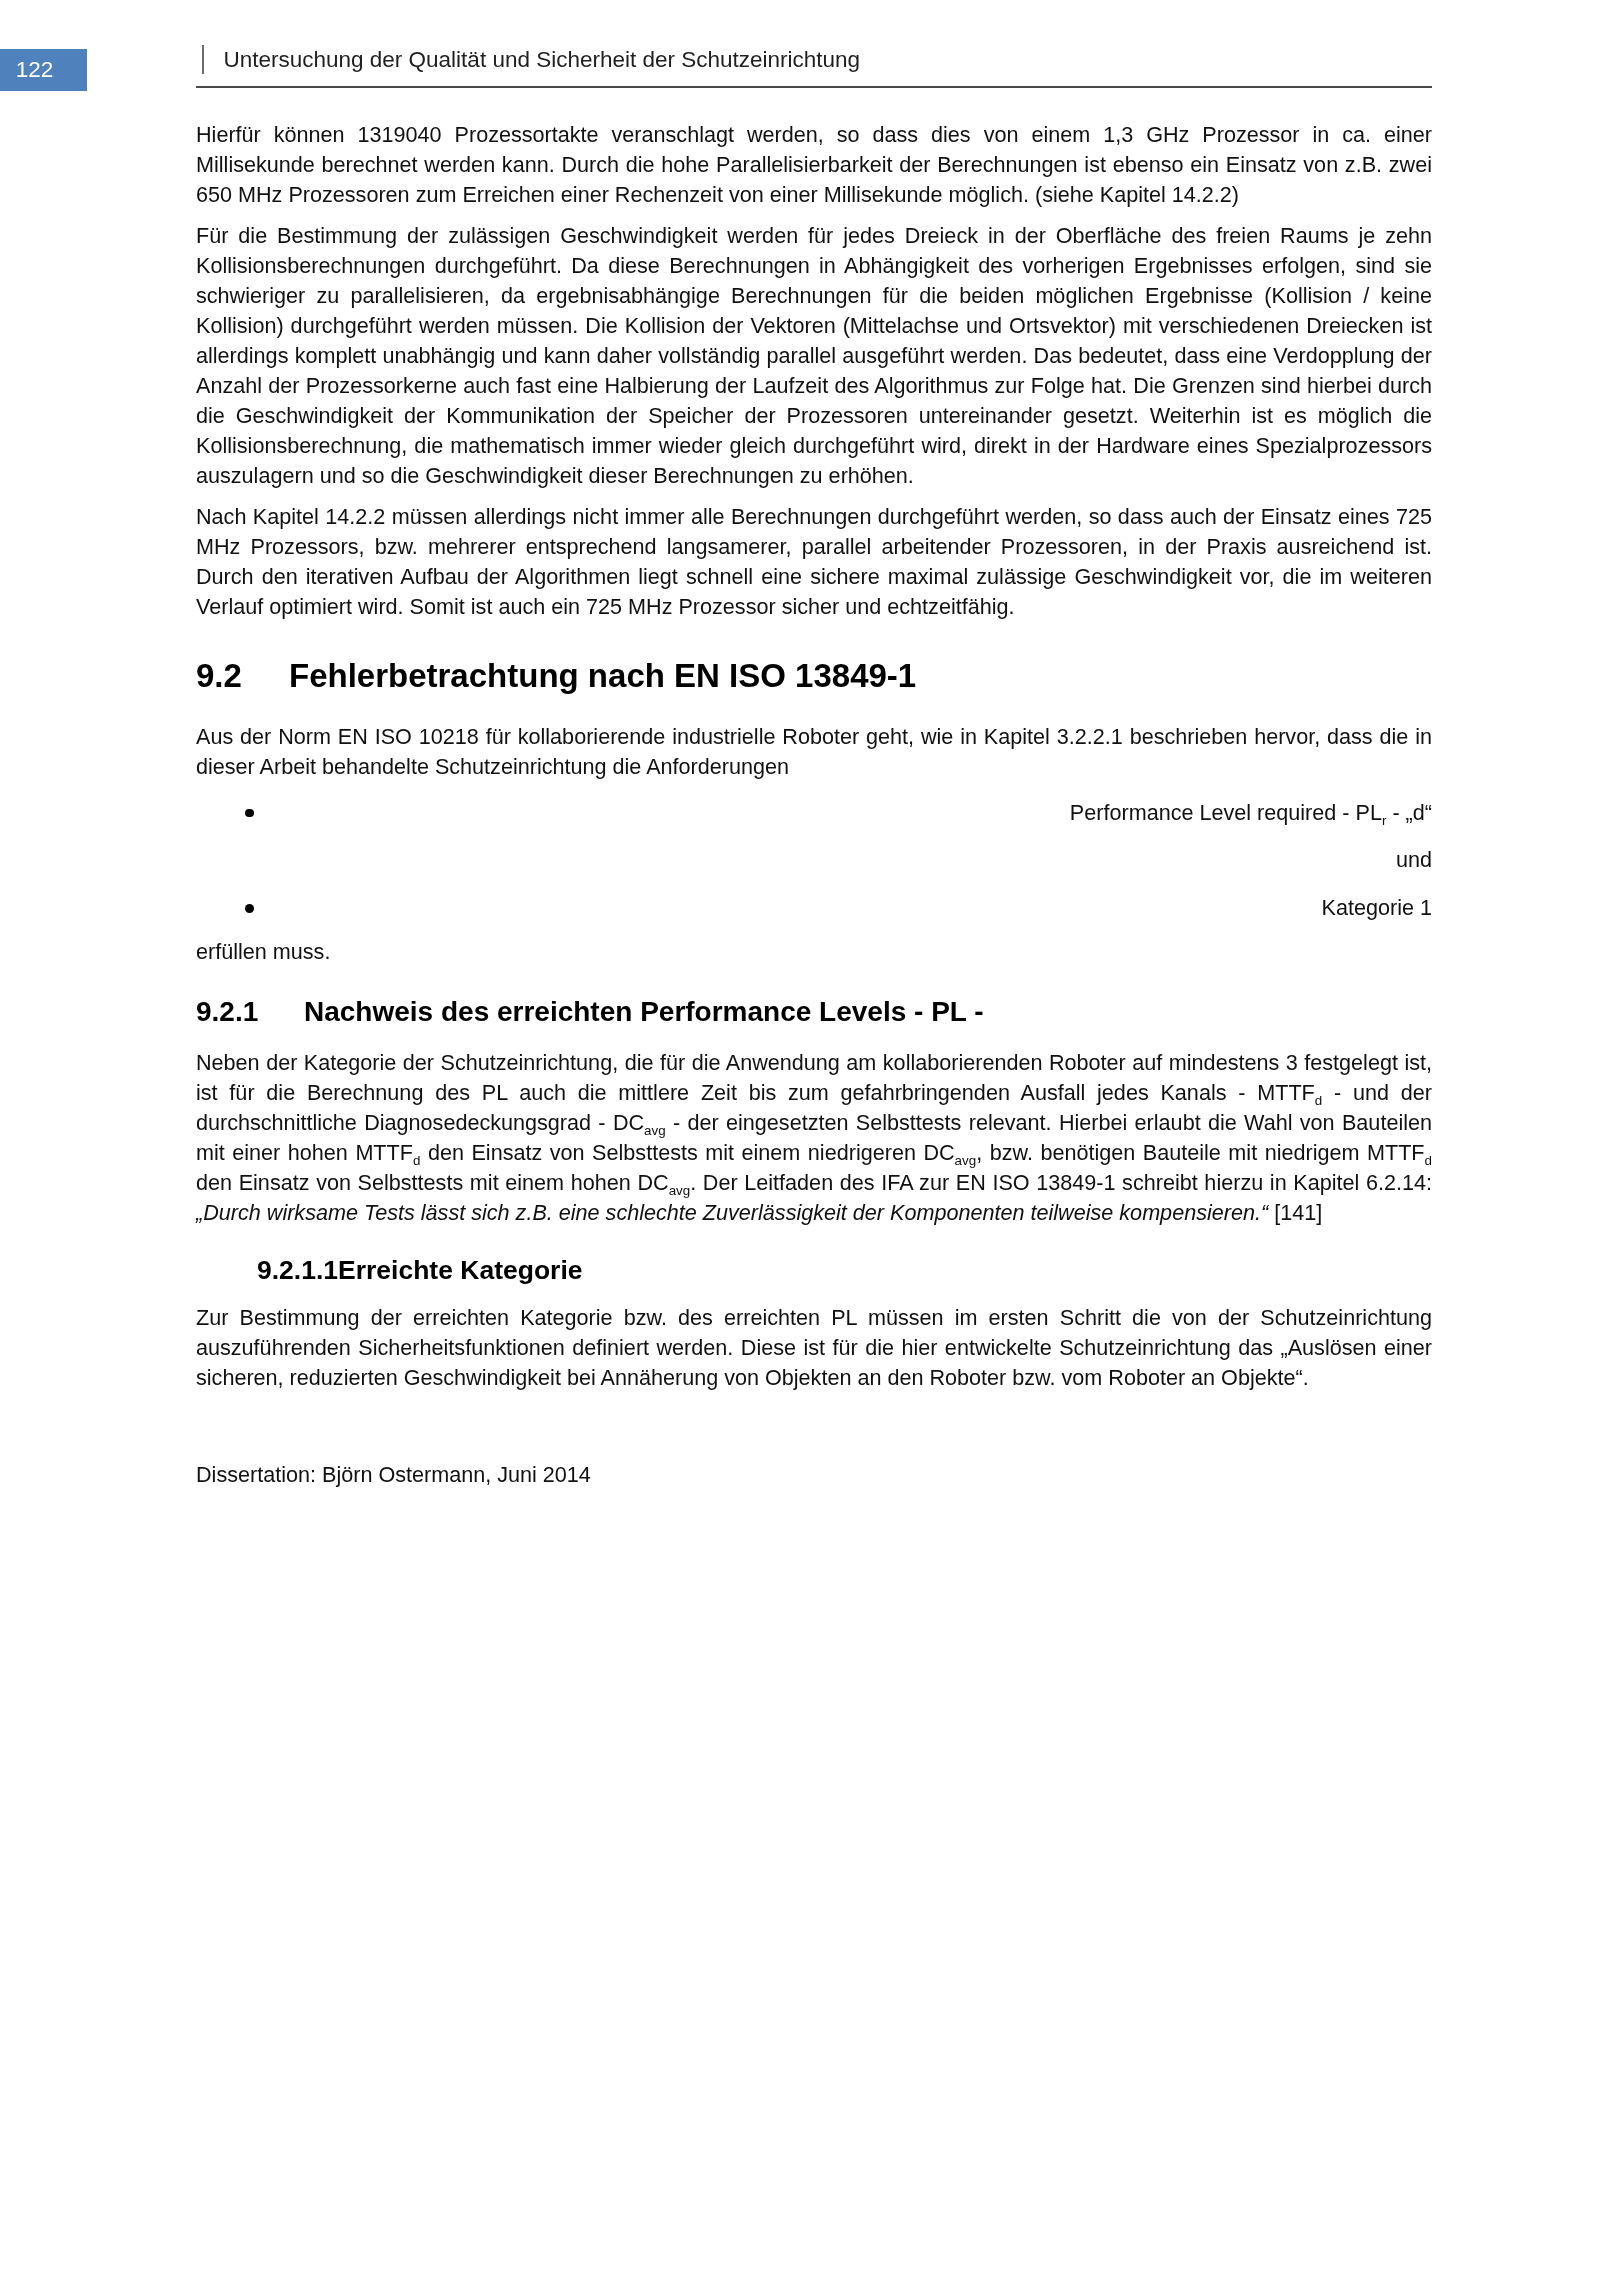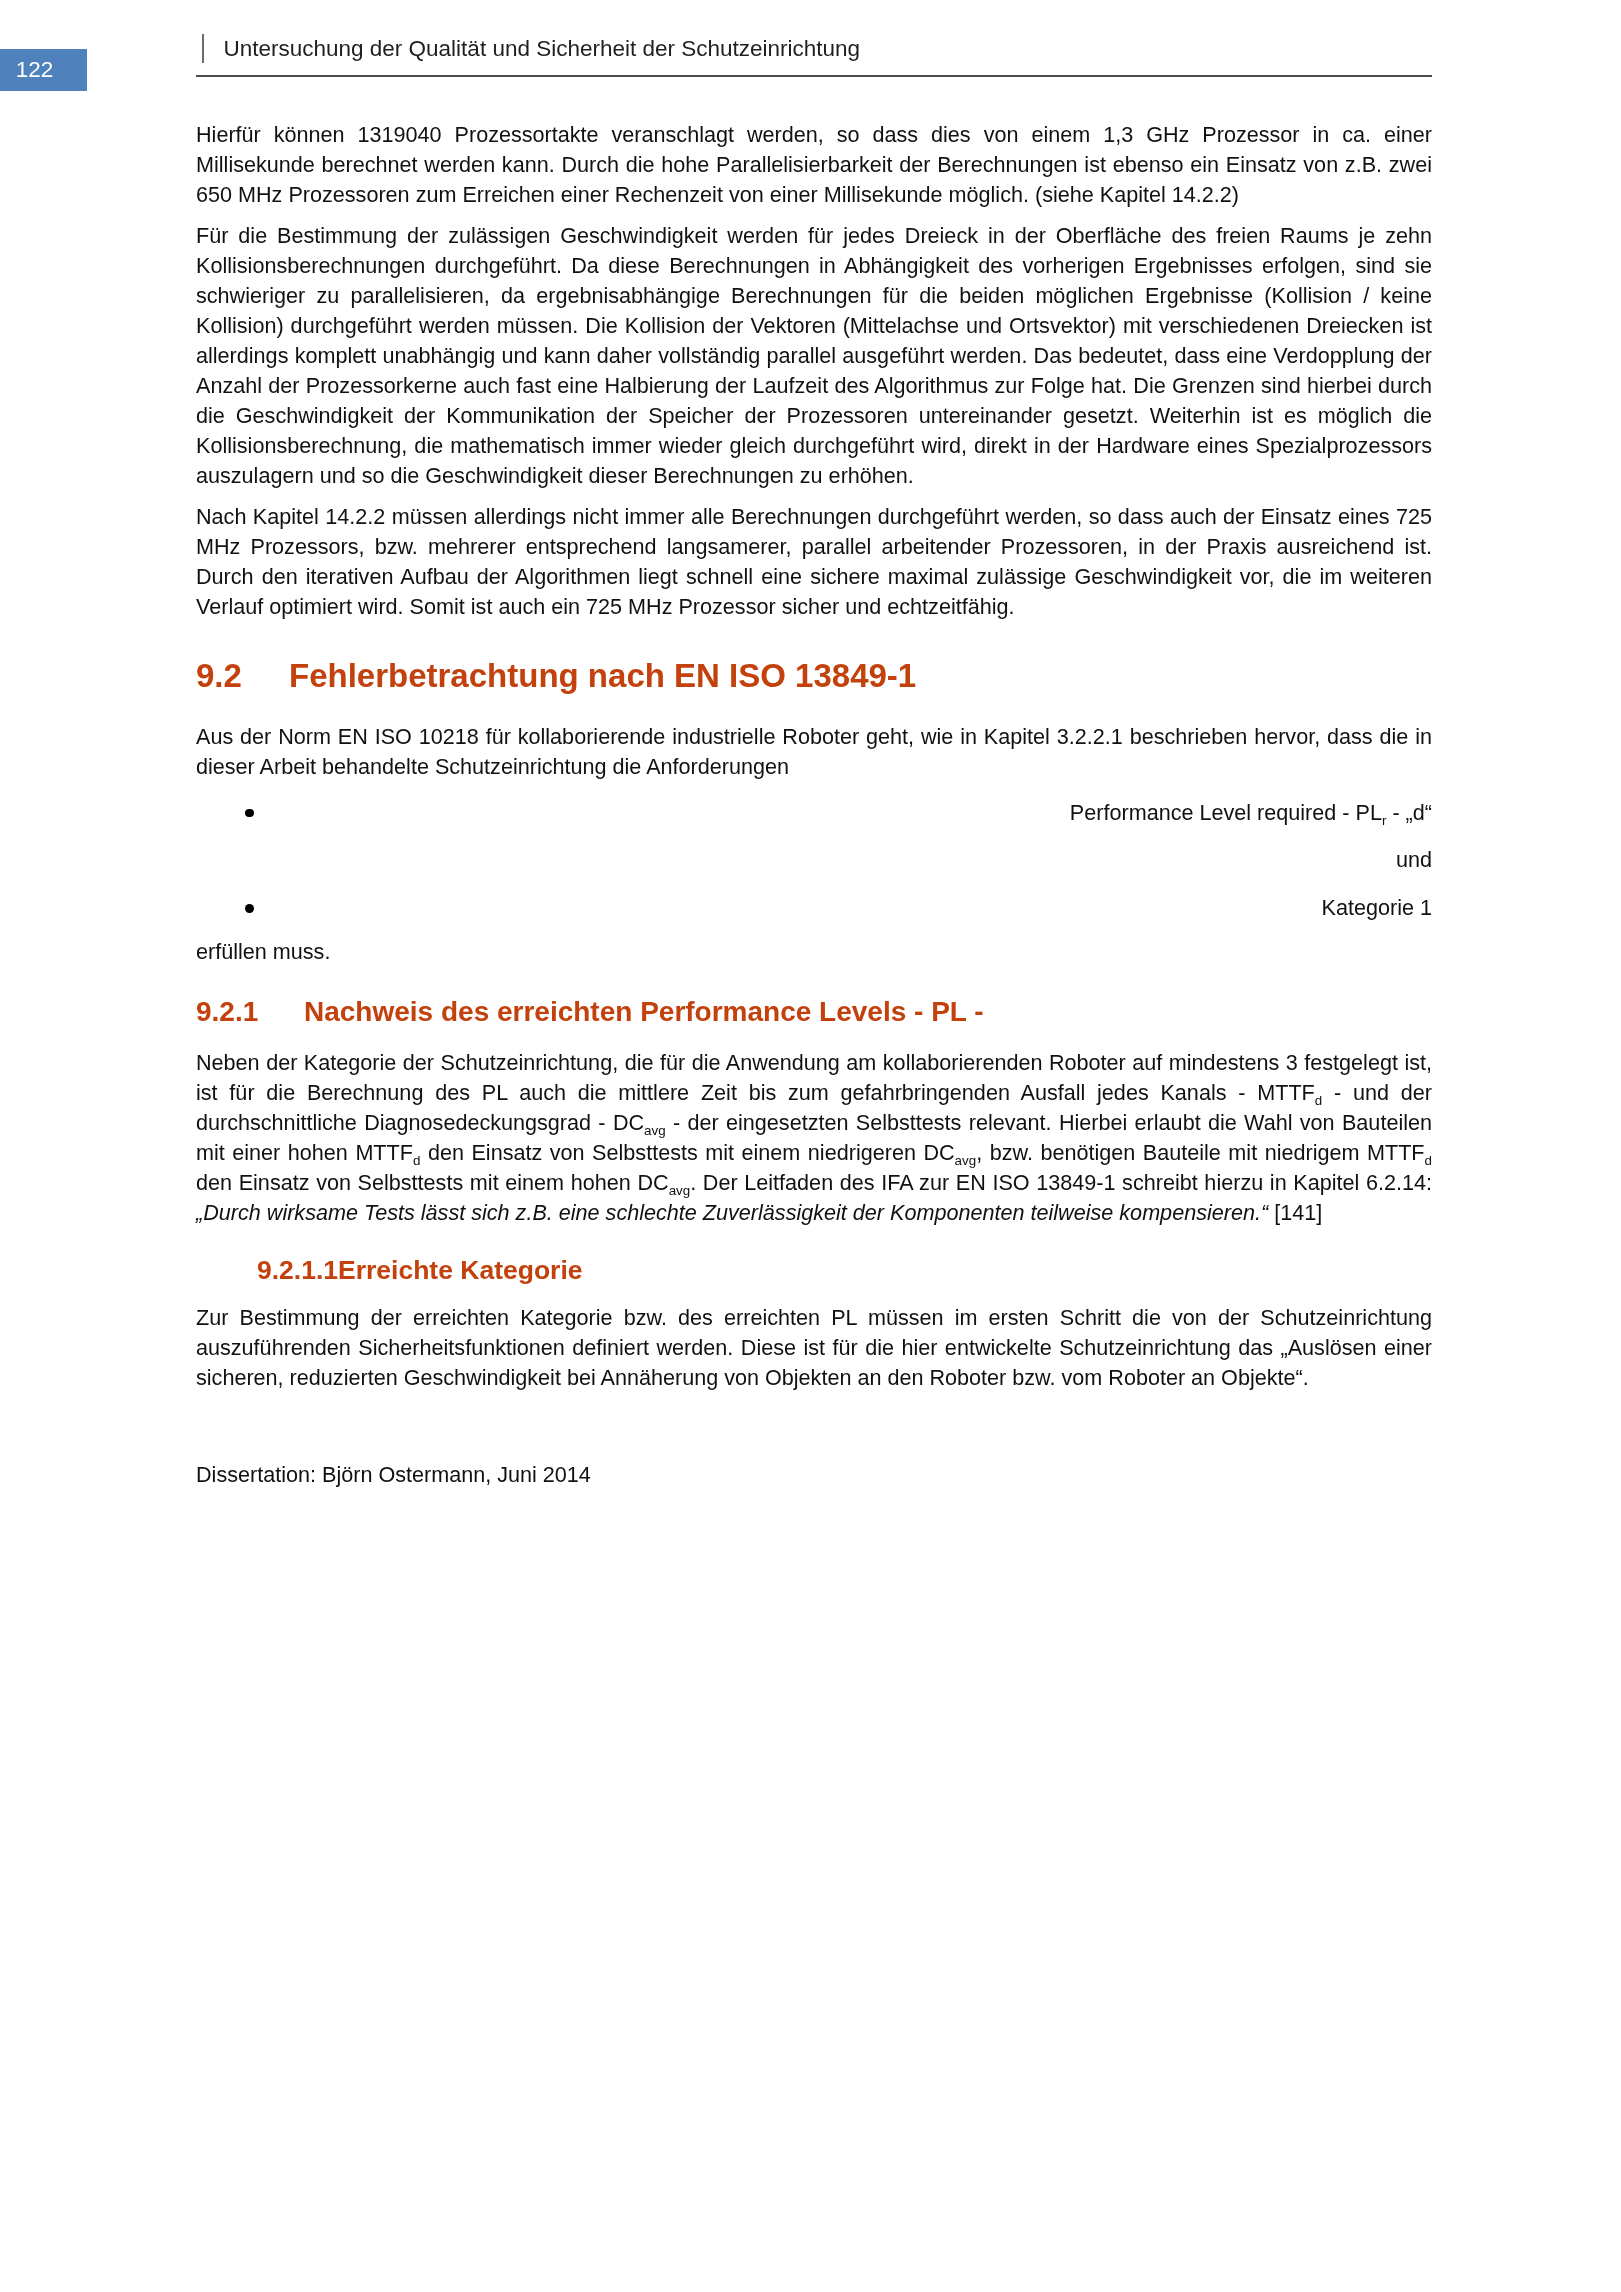--- a/index.html
+++ b/index.html
@@ -25,21 +25,21 @@
     display: flex;
     align-items: center;
     padding-left: 15.7px;
     color: #ffffff;
     font-size: 22.5px;
     background: #4f81bd;
   }
   .header-row {
     position: absolute;
     left: 196px;
-    top: 32px;
+    top: 43px;
     width: 1236px;
     padding: 2px 0 11.8px 0;
     border-bottom: 2px solid #4a4a4a;
   }
   .header-title-wrap {
     border-left: 2px solid #6b6b6b;
     padding-left: 19.6px;
     margin-left: 5.9px;
     min-height: 29px;
     display: flex;
@@ -67,21 +67,21 @@
   sub {
     font-size: 0.62em;
     line-height: 0;
   }
   .italic { font-style: italic; }
 
   
   .heading {
     display: flex;
     font-weight: bold;
-    color: #c2410c;
+    color: #000000;
     text-align: left;
   }
   .h1 {
     font-size: 33px;
     line-height: 41px;
     margin: 33px 0 26.5px 0;
   }
   .h1 .h-num { flex: 0 0 93px; }
   .h2 {
     font-size: 28px;

